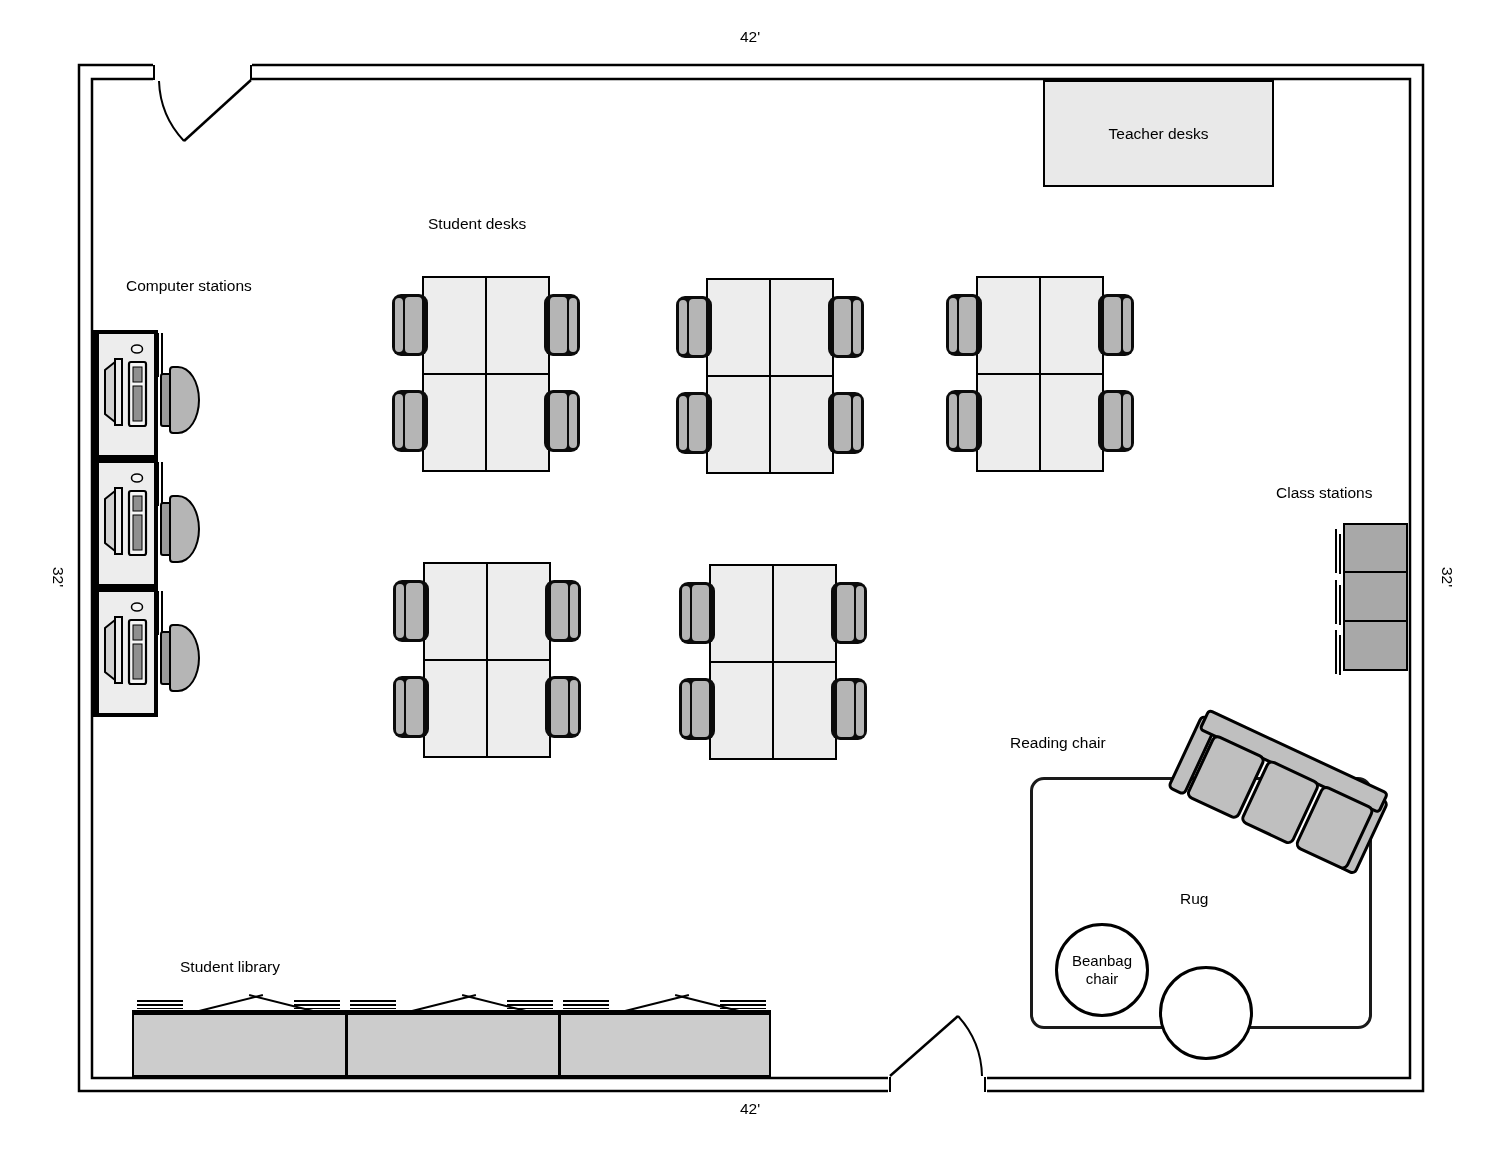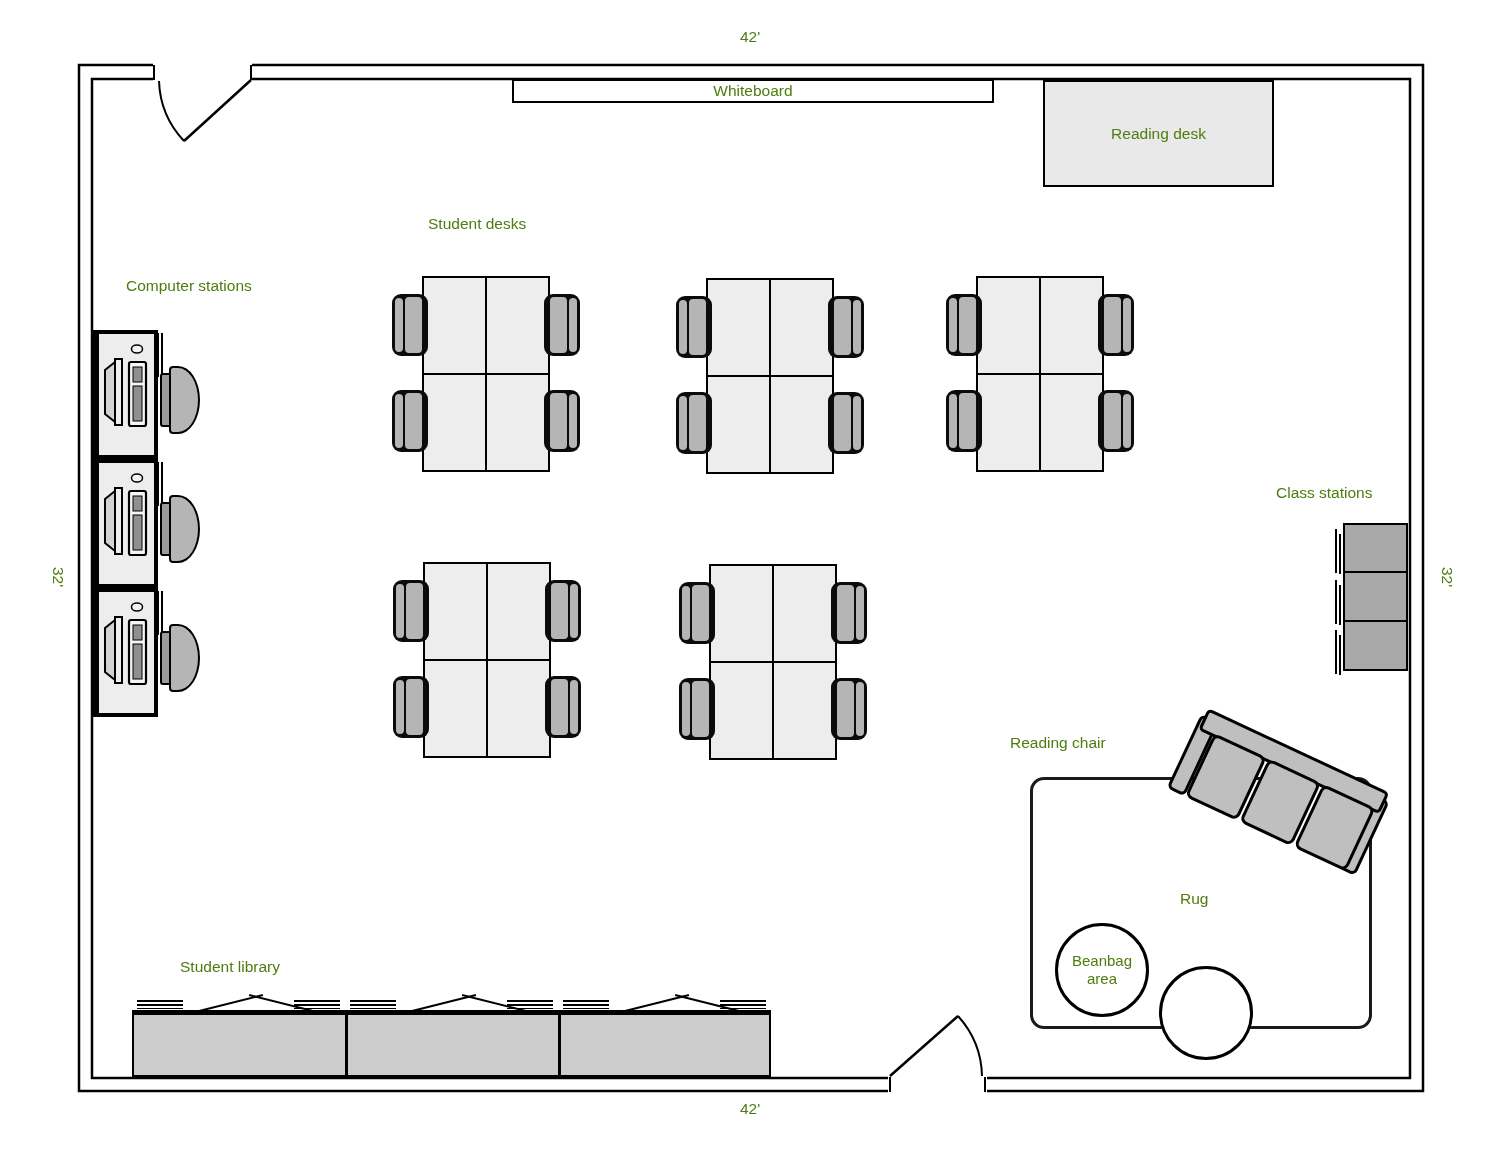--- a/index.html
+++ b/index.html
@@ -1,17 +1,17 @@
 <!DOCTYPE html>
 <html><head>
 <meta charset="utf-8">
 <style>
   html,body{margin:0;padding:0;background:#fff;}
   .canvas{position:relative;width:1507px;height:1167px;background:#fff;overflow:hidden;
-          font-family:"Liberation Sans", sans-serif;color:#4d7c0f;}
+          font-family:"Liberation Sans", sans-serif;color:#000000;}
   .abs{position:absolute;}
   svg.walls{position:absolute;left:0;top:0;z-index:1;}
   .label{position:absolute;z-index:6;font-size:15.5px;white-space:nowrap;}
   .dim{position:absolute;z-index:6;font-size:15.5px;text-align:center;}
   .rot90{transform:rotate(90deg);transform-origin:center;}
 
   
   .whiteboard{position:absolute;left:512px;top:79px;width:478px;height:20px;background:#fff;
               border:2.5px solid #000;z-index:3;display:flex;align-items:center;justify-content:center;
               font-size:15.5px;}
@@ -81,25 +81,22 @@
 
     <path d="M890,1076 L958,1016" stroke="#000" stroke-width="2.5"></path>
     <path d="M958,1016 A92,92 0 0 1 982,1076" fill="none" stroke="#000" stroke-width="2"></path>
   </svg>
 
   <div class="dim" style="left:700px;top:28px;width:100px;">42'</div>
   <div class="dim" style="left:700px;top:1100px;width:100px;">42'</div>
   <div class="dim rot90" style="left:37px;top:568px;width:42px;">32'</div>
   <div class="dim rot90" style="left:1426px;top:568px;width:42px;">32'</div>
 
-  <div class="whiteboard">
-    <span>Whiteboard</span>
-  </div>
   <div class="teacher-desk">
-    <span>Reading desk</span>
+    <span>Teacher desks</span>
   </div>
 
   <div class="label" style="left:428px;top:215px;">Student desks</div>
   <div class="label" style="left:106px;top:277px;margin-left:20px;">Computer stations</div>
   <div class="label" style="left:1276px;top:484px;">Class stations</div>
   <div class="label" style="left:1010px;top:734px;">Reading chair</div>
   <div class="label" style="left:1180px;top:890px;z-index:5;">Rug</div>
   <div class="label" style="left:180px;top:958px;">Student library</div>
 
   <div class="desk-group" style="left:423px;top:277px;">
@@ -289,21 +286,21 @@
   <div class="rug"></div>
   <div class="sofa">
     <div class="piece" style="left:0;top:8px;width:20px;height:82px;border-radius:6px;"></div>
     <div class="piece" style="left:188px;top:8px;width:20px;height:82px;border-radius:6px;"></div>
     <div class="piece" style="left:4px;top:0;width:200px;height:24px;border-radius:5px;"></div>
     <div class="piece" style="left:20px;top:20px;width:58px;height:70px;border-radius:7px;"></div>
     <div class="piece" style="left:80px;top:20px;width:58px;height:70px;border-radius:7px;"></div>
     <div class="piece" style="left:140px;top:20px;width:58px;height:70px;border-radius:7px;"></div>
   </div>
   <div class="beanbag" style="left:1055px;top:923px;">
-    <span style="width:76px;">Beanbag area</span>
+    <span style="width:76px;">Beanbag chair</span>
   </div>
   <div class="beanbag" style="left:1159px;top:966px;"></div>
 
   <div class="storage">
     <div class="divider" style="left:211px;"></div>
     <div class="divider" style="left:424px;"></div>
   </div>
   <div class="abs" style="left:132px;top:998px;width:639px;height:12px;z-index:3;">
     <div class="hatch" style="left:5px;top:2px;"></div>
     <div class="diag dg-up" style="left:58px;top:5px;"></div>

